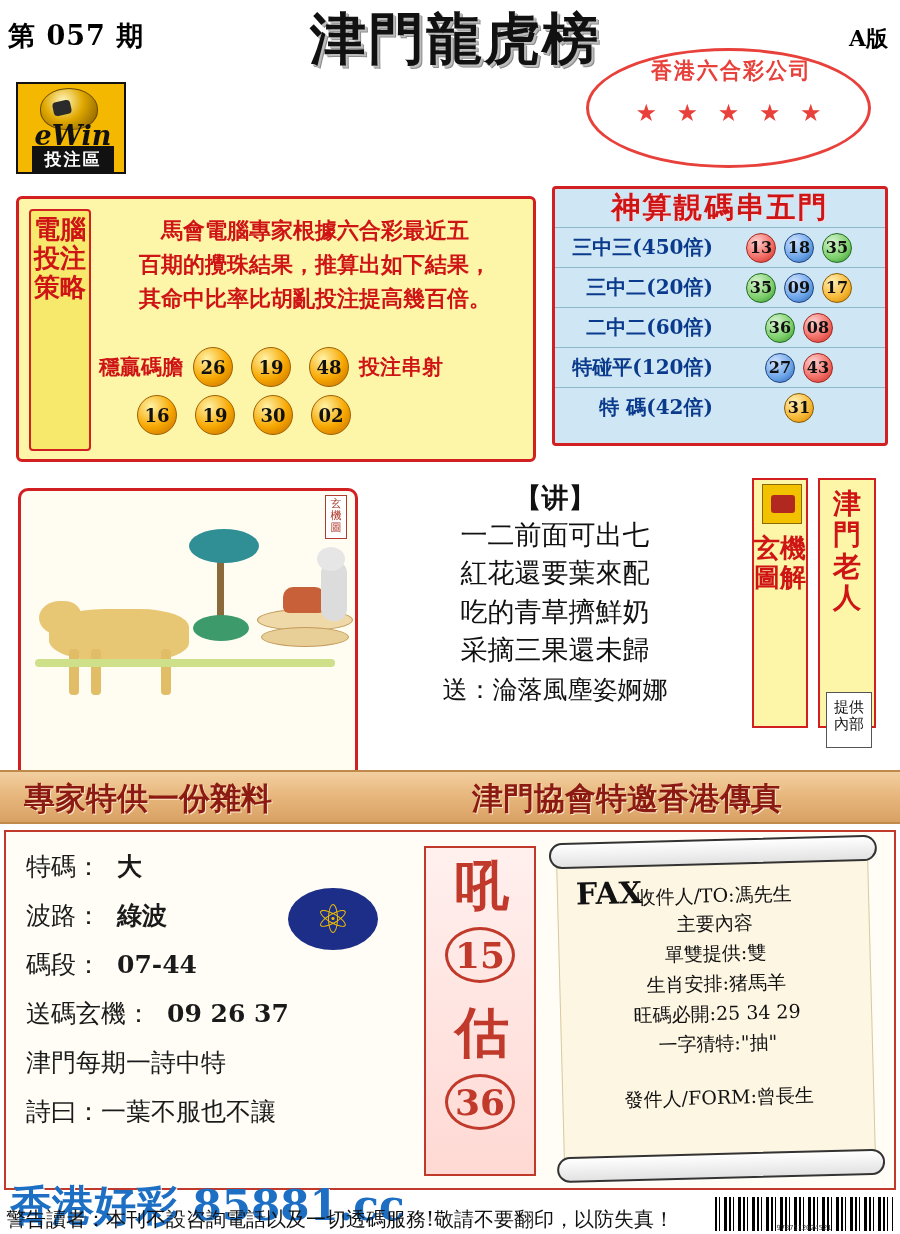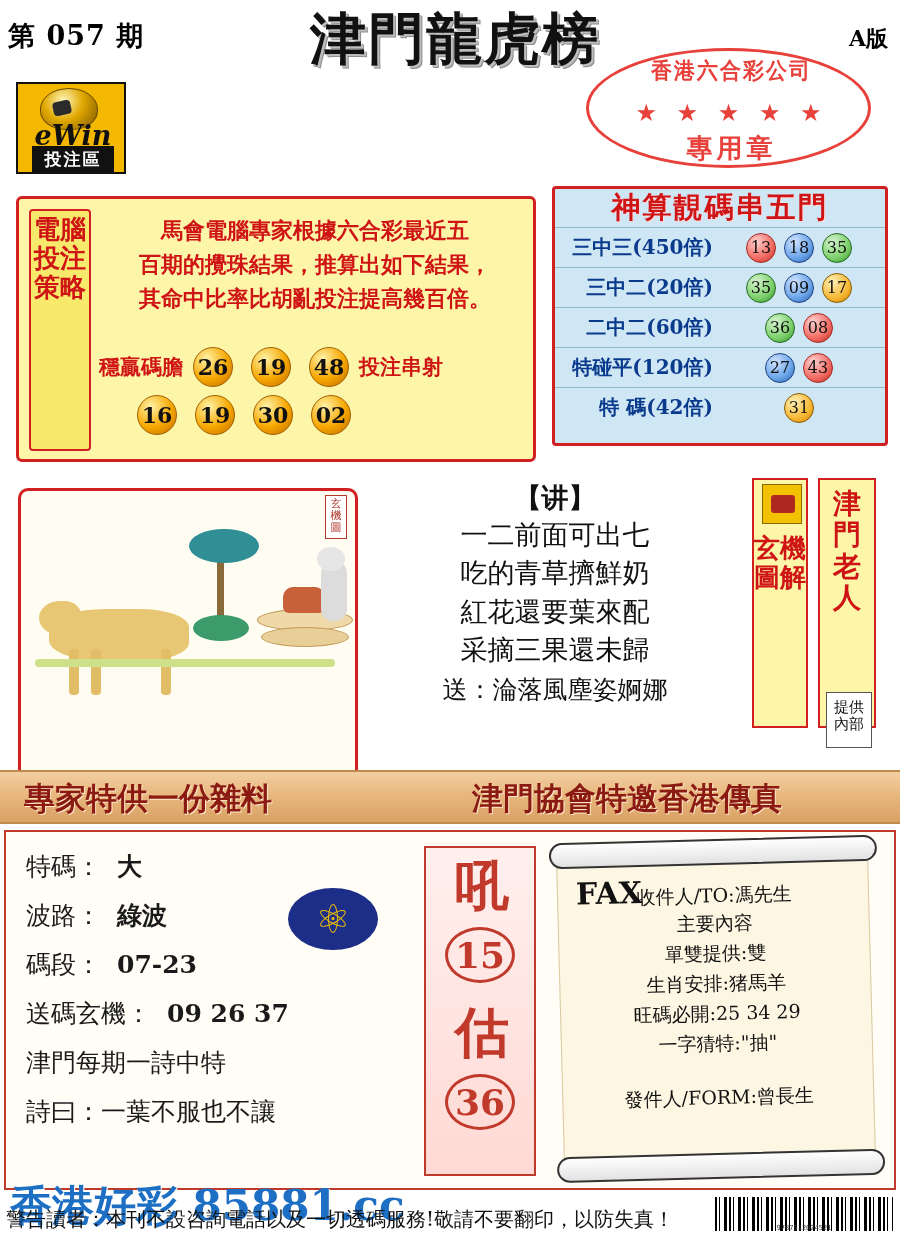--- a/index.html
+++ b/index.html
@@ -114,21 +114,21 @@
   .strat-row.r2 { top:196px; left:108px; width:380px; }
   .strat-lbl {
     color:#cf1416; font-size:21px; font-weight:bold; white-space:nowrap;
     font-family:"DejaVu Serif","Liberation Serif",serif;
   }
   .balls { display:flex; gap:18px; margin:0 10px; }
   .ball-n {
     width:40px; height:40px; border-radius:50%;
     background:radial-gradient(circle at 34% 28%, #fff3a8 0%, #f7a700 55%, #c06a00 100%);
     border:1px solid #a06000;
-    color:#111; font-size:22px; font-weight:bold;
+    color:#111; font-size:18px; font-weight:bold;
     display:flex; align-items:center; justify-content:center;
     font-family:"DejaVu Serif","Liberation Serif",serif;
   }
 
   
   .rtable {
     position:absolute; left:552px; top:186px; width:336px; height:260px;
     background:#cfe6f5; border:3px solid #d21f22; border-radius:4px;
   }
   .rtitle {
@@ -144,21 +144,21 @@
   .rrow .lbl {
     width:158px; color:#0a3a8c; font-size:20px; font-weight:bold;
     padding-left:6px; white-space:nowrap;
     font-family:"DejaVu Serif","Liberation Serif",serif;
     text-align:right;
   }
   .rrow .nums { flex:1; display:flex; justify-content:center; gap:8px; }
   .sball {
     width:30px; height:30px; border-radius:50%;
     display:flex; align-items:center; justify-content:center;
-    font-size:16px; font-weight:normal; color:#111; border:1px solid #8a5a00;
+    font-size:16px; font-weight:bold; color:#111; border:1px solid #8a5a00;
     font-family:"DejaVu Serif","Liberation Serif",serif;
   }
   .sb-red { background:radial-gradient(circle at 34% 28%,#ffd0cf,#f16a62 60%,#c02a22); border-color:#a3271f; }
   .sb-blue{ background:radial-gradient(circle at 34% 28%,#cfe2ff,#6aa4e8 60%,#2a5fae); border-color:#1f4480; }
   .sb-grn { background:radial-gradient(circle at 34% 28%,#d6f3cf,#7ccf6a 60%,#2f8e2a); border-color:#226b1f; }
   .sb-org { background:radial-gradient(circle at 34% 28%,#fff0b8,#f7b733 60%,#c98000); }
 
   
   .pic {
     position:absolute; left:18px; top:488px; width:340px; height:300px;
@@ -348,21 +348,20 @@
 
   <div class="hdr">
     <div class="issue">第 057 期</div>
     <div class="maintitle">津門龍虎榜</div>
     <div class="edition">A版</div>
   </div>
 
   <div class="stamp">
     <div class="arc">香港六合彩公司</div>
     <div class="stars">★ ★ ★ ★ ★</div>
-    <div class="bot">專用章</div>
   </div>
 
   <div class="ewin">
     <div class="ball"></div>
     <div class="ewintxt">eWin</div>
     <div class="ewinsub">投注區</div>
   </div>
 
   <div class="strat">
     <div class="strat-side">電腦投注策略</div>
@@ -449,22 +448,22 @@
     <div class="pot"></div>
     <div class="monkey"></div>
     <div class="monkey-head"></div>
     <div class="ground"></div>
     <div class="tag">玄機圖</div>
   </div>
 
   <div class="poemwrap">
     <div class="poem-title">【讲】</div>
     <div class="poem-line">一二前面可出七</div>
+    <div class="poem-line">紅花還要葉來配</div>
     <div class="poem-line">吃的青草擠鮮奶</div>
-    <div class="poem-line">紅花還要葉來配</div>
     <div class="poem-line">采摘三果還未歸</div>
     <div class="poem-send">送：淪落風塵姿婀娜</div>
   </div>
 
   <div class="vbox1">
     <div class="mini"></div>
     <span>玄機圖解</span>
   </div>
   <div class="vbox2">津門老人</div>
   <div class="vbox3">提供內部</div>
@@ -479,21 +478,21 @@
       <div class="brow">
         <span class="k">特碼：</span>
         <span class="v">大</span>
       </div>
       <div class="brow">
         <span class="k">波路：</span>
         <span class="v">綠波</span>
       </div>
       <div class="brow">
         <span class="k">碼段：</span>
-        <span class="v">07-23</span>
+        <span class="v">07-44</span>
       </div>
       <div class="brow">
         <span class="k">送碼玄機：</span>
         <span class="v">09 26 37</span>
       </div>
       <div class="brow">
         <span class="k">津門每期一詩中特</span>
         <span class="v"></span>
       </div>
       <div class="brow">

